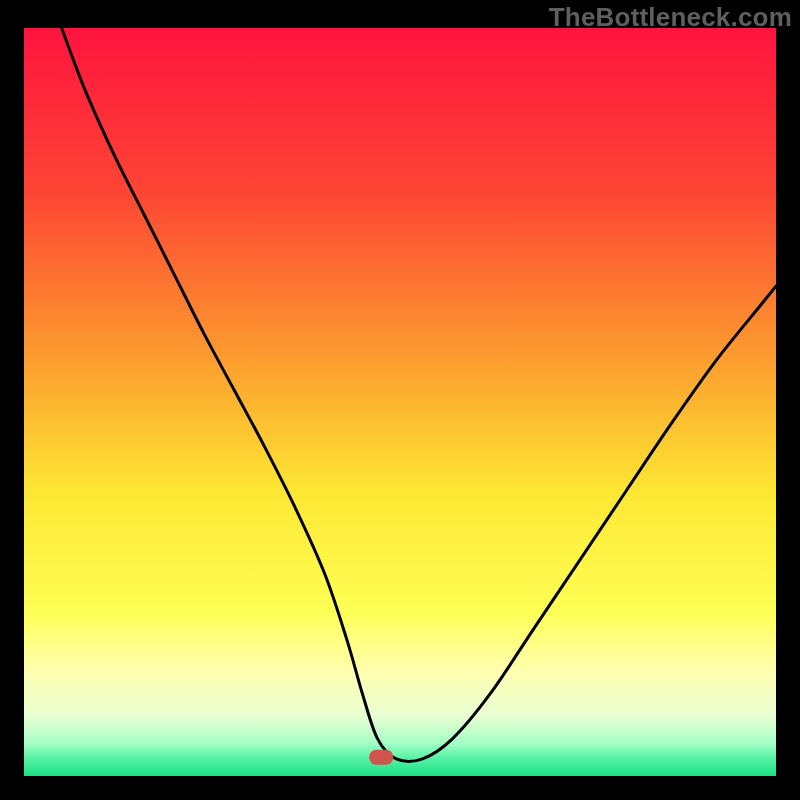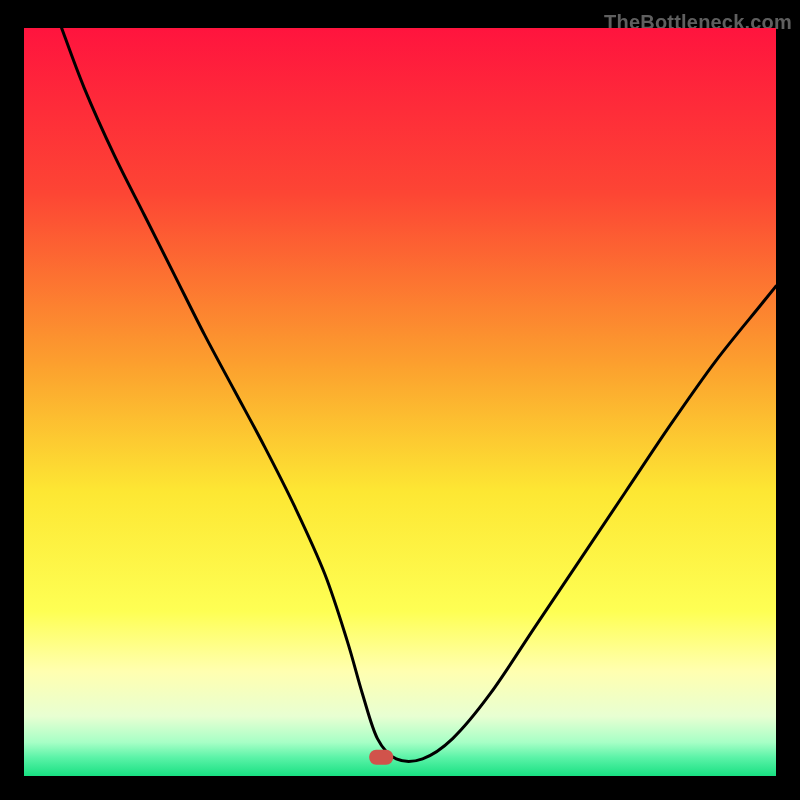--- a/index.html
+++ b/index.html
@@ -12,24 +12,24 @@
     font-family: Arial, Helvetica, sans-serif;
   }
   .frame {
     position: relative;
     width: 800px;
     height: 800px;
     background: #000;
   }
   .attribution {
     position: absolute;
-    top: 11px;
+    top: 2px;
     right: 8px;
     color: #5f5f5f;
-    font-size: 20px;
+    font-size: 26px;
     font-weight: 600;
     letter-spacing: 0.2px;
     user-select: none;
     margin-left: 30px;
   }
   .plot {
     position: absolute;
     left: 24px;
     top: 28px;
     width: 752px;

